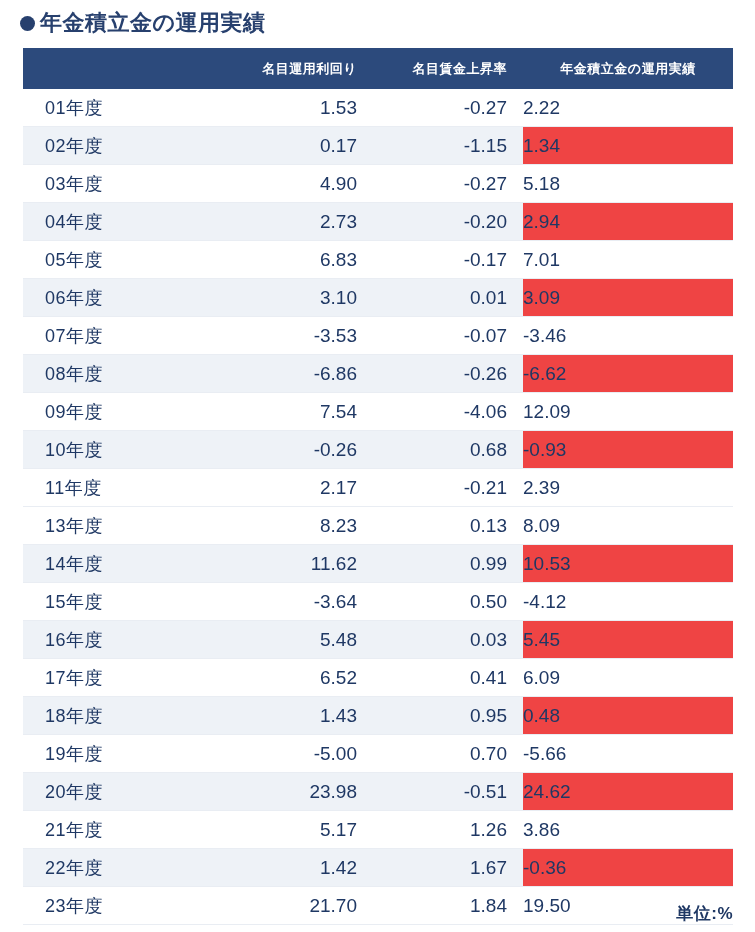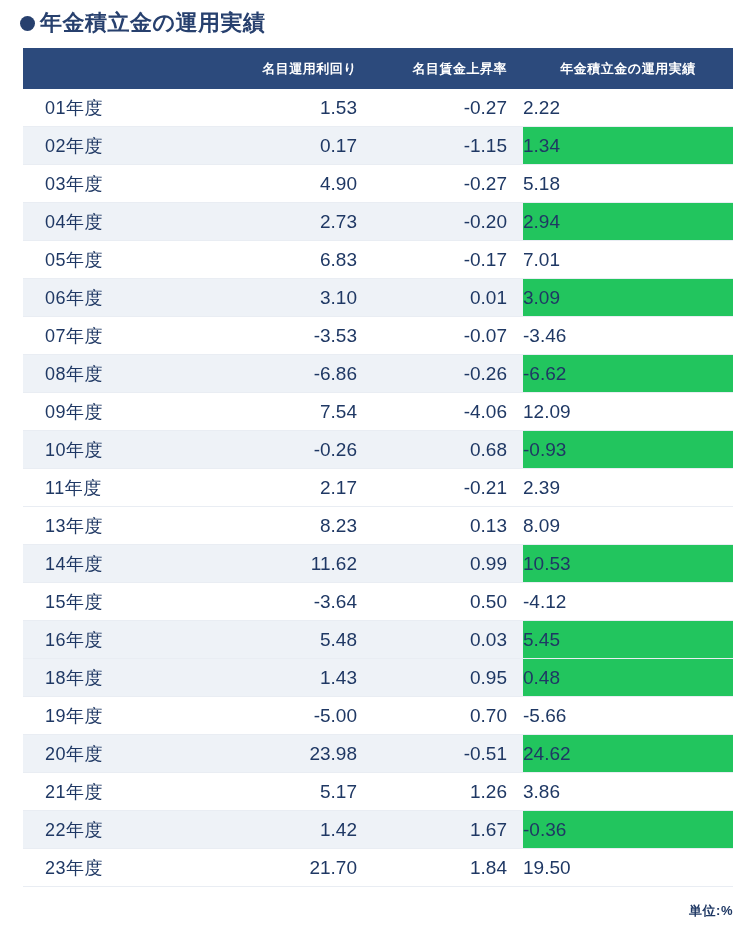--- a/index.html
+++ b/index.html
@@ -106,29 +106,29 @@
 
   
   tbody tr.alt td {
     background: #eef2f7;
   }
   
   tbody tr td.td-real {
     background: #ffffff;
   }
   tbody tr.alt td.td-real {
-    background: #22c55e;
+    background: #ef4444;
   }
 
   
   .footnote {
     position: absolute;
     right: 22px;
     top: 902px;
-    font-size: 13px;
+    font-size: 17px;
     font-weight: bold;
     color: #1f3864;
     letter-spacing: 0.5px;
   }
 </style>
 </head>
 <body>
 
 <div class="page">
 
@@ -237,20 +237,26 @@
             <td class="td-num">-3.64</td>
             <td class="td-num">0.50</td>
             <td class="td-real">-4.12</td>
           </tr>
           <tr class="alt">
             <td class="td-year">16年度</td>
             <td class="td-num">5.48</td>
             <td class="td-num">0.03</td>
             <td class="td-real">5.45</td>
           </tr>
+          <tr>
+            <td class="td-year">17年度</td>
+            <td class="td-num">6.52</td>
+            <td class="td-num">0.41</td>
+            <td class="td-real">6.09</td>
+          </tr>
           <tr class="alt">
             <td class="td-year">18年度</td>
             <td class="td-num">1.43</td>
             <td class="td-num">0.95</td>
             <td class="td-real">0.48</td>
           </tr>
           <tr>
             <td class="td-year">19年度</td>
             <td class="td-num">-5.00</td>
             <td class="td-num">0.70</td>

